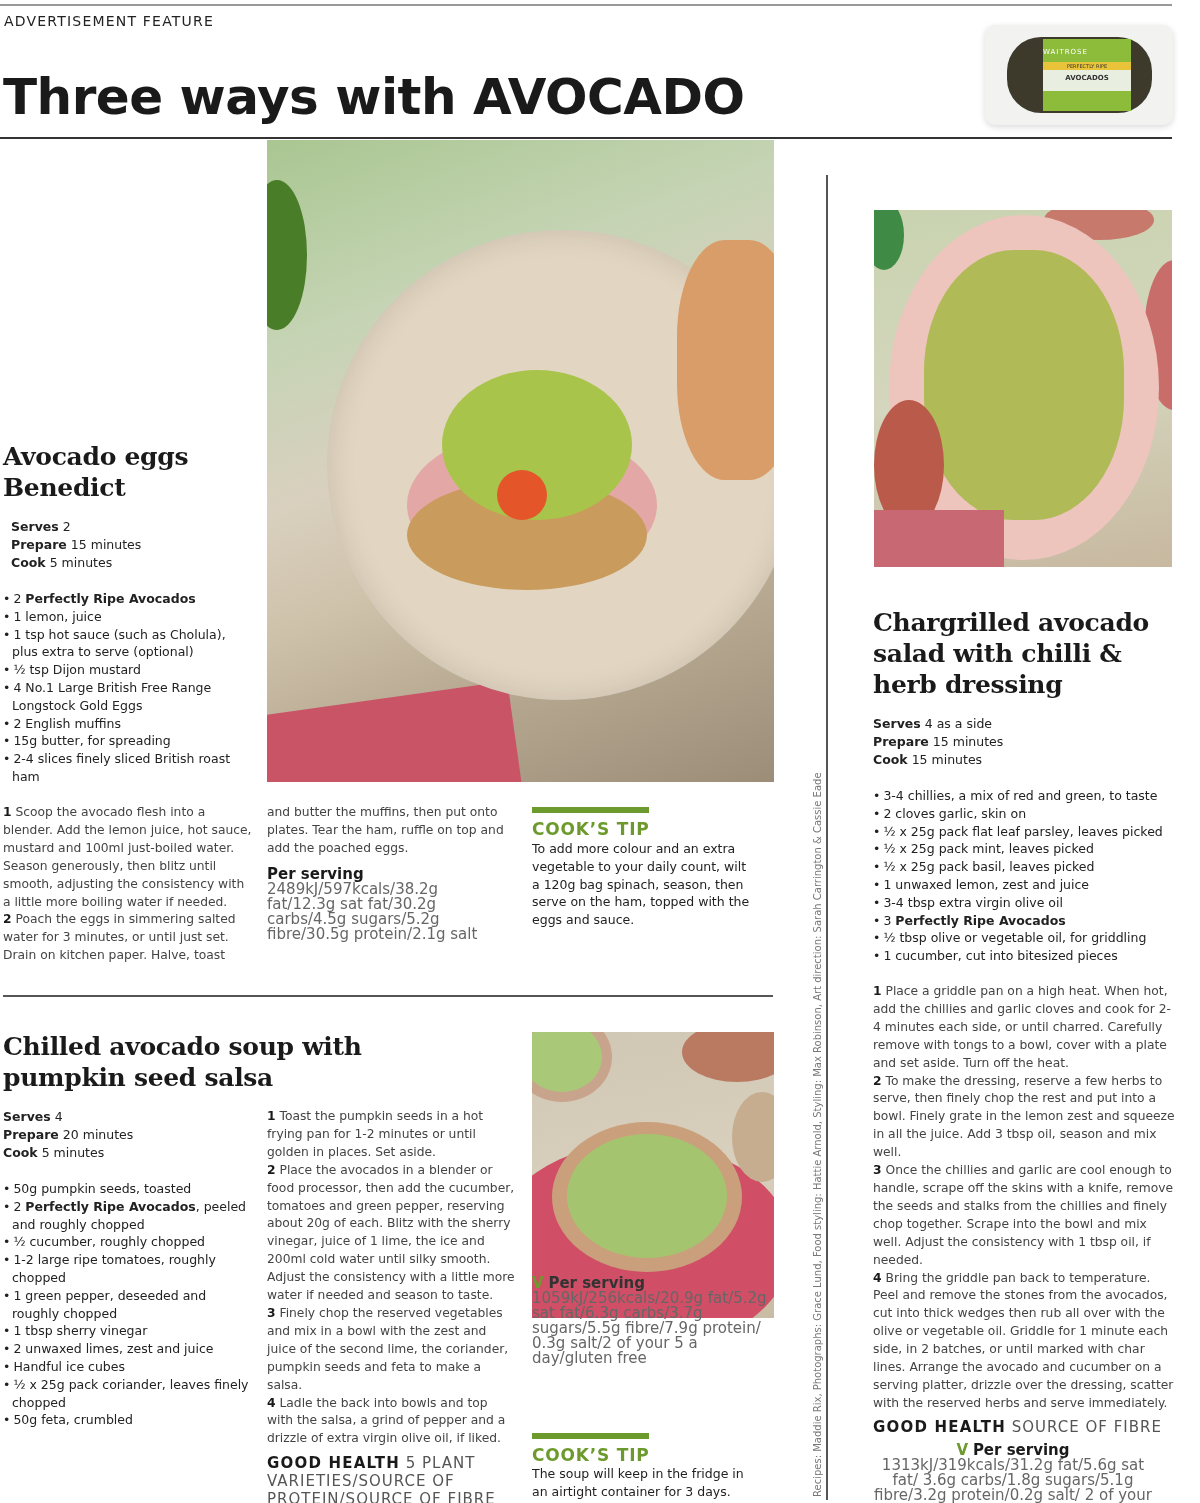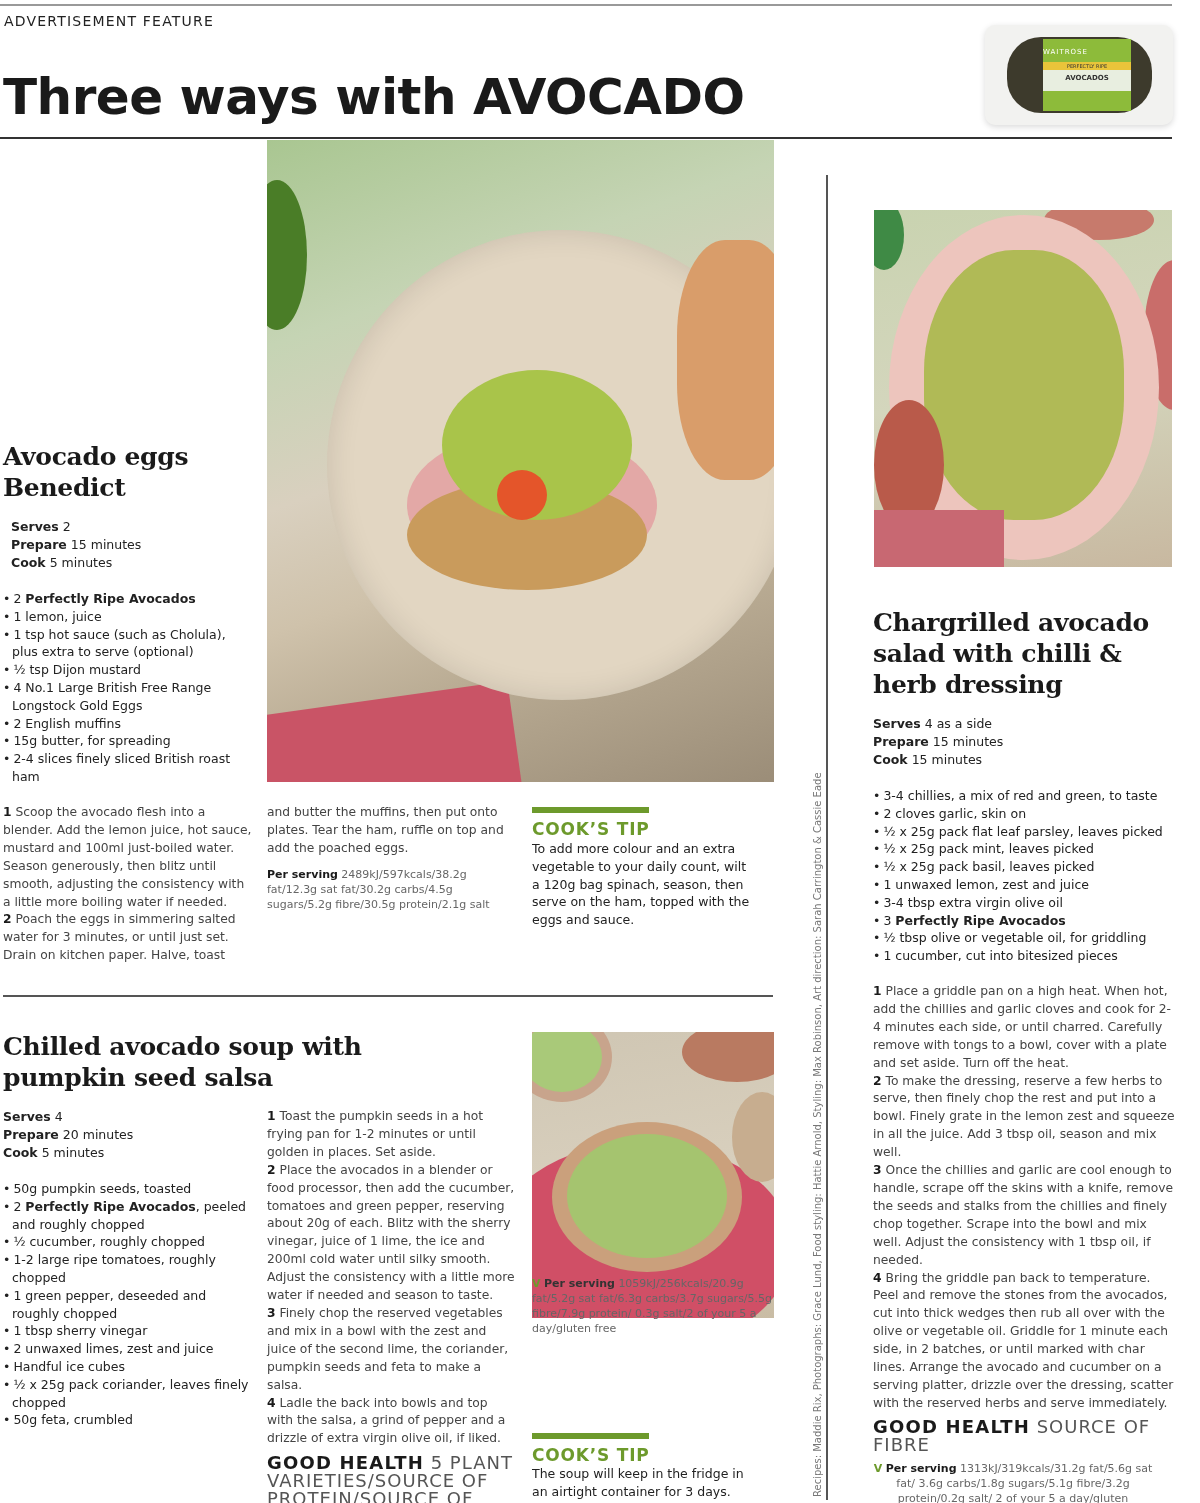--- a/index.html
+++ b/index.html
@@ -9,27 +9,27 @@
   .adv { left: 4px; top: 13px; font-size: 14px; letter-spacing: 1.2px; color: #222; }
   .main-title { left: 3px; top: 68px; font-size: 50px; font-weight: bold; color: #1a1a1a; letter-spacing: -0.5px; }
   .h2 { font-family: "DejaVu Serif", serif; font-weight: bold; font-size: 25px; line-height: 31px; color: #1a1a1a; letter-spacing: -0.3px; }
   .meta { font-size: 12.5px; line-height: 18px; color: #222; }
   .meta b { font-weight: bold; }
   .ing { font-size: 12.5px; line-height: 17.8px; color: #222; list-style: none; }
   .ing li { padding-left: 9px; text-indent: -9px; }
   .ing li::before { content: "\2022"; margin-right: 3px; }
   .method { font-size: 12.3px; line-height: 17.9px; color: #444; }
   .method p b { color: #1a1a1a; }
-  .nutr { font-size: 11px; line-height: 15px; color: #666; }
+  .nutr { font-size: 15px; line-height: 15px; color: #666; }
   .nutr b { color: #333; font-weight: bold; }
   .veg { color: #6d9a2c; font-weight: bold; }
   .tip-bar { position: absolute; height: 6px; background: #6d9a2c; width: 117px; }
   .tip-title { position: absolute; font-size: 17px; font-weight: bold; color: #6d9a2c; letter-spacing: 0.8px; text-align: center; }
   .tip-body { position: absolute; font-size: 12.5px; line-height: 17.8px; color: #222; }
-  .gh { font-size: 18px; line-height: 18px; color: #555; letter-spacing: 1px; }
+  .gh { font-size: 15px; line-height: 18px; color: #555; letter-spacing: 1px; }
   .gh b { color: #1a1a1a; letter-spacing: 1.2px; }
   .photo { position: absolute; overflow: hidden; }
   .credit { position: absolute; left: 812px; top: 1497px; transform-origin: 0 0; transform: rotate(-90deg); font-size: 10px; color: #777; white-space: nowrap; }
 </style>
 </head>
 <body>
 
 <div class="rule" style="left:0;top:4px;width:1172px;height:2px;background:#999;"></div>
 <div class="abs adv">ADVERTISEMENT FEATURE</div>
 <h1 class="abs main-title">Three ways with AVOCADO</h1>

